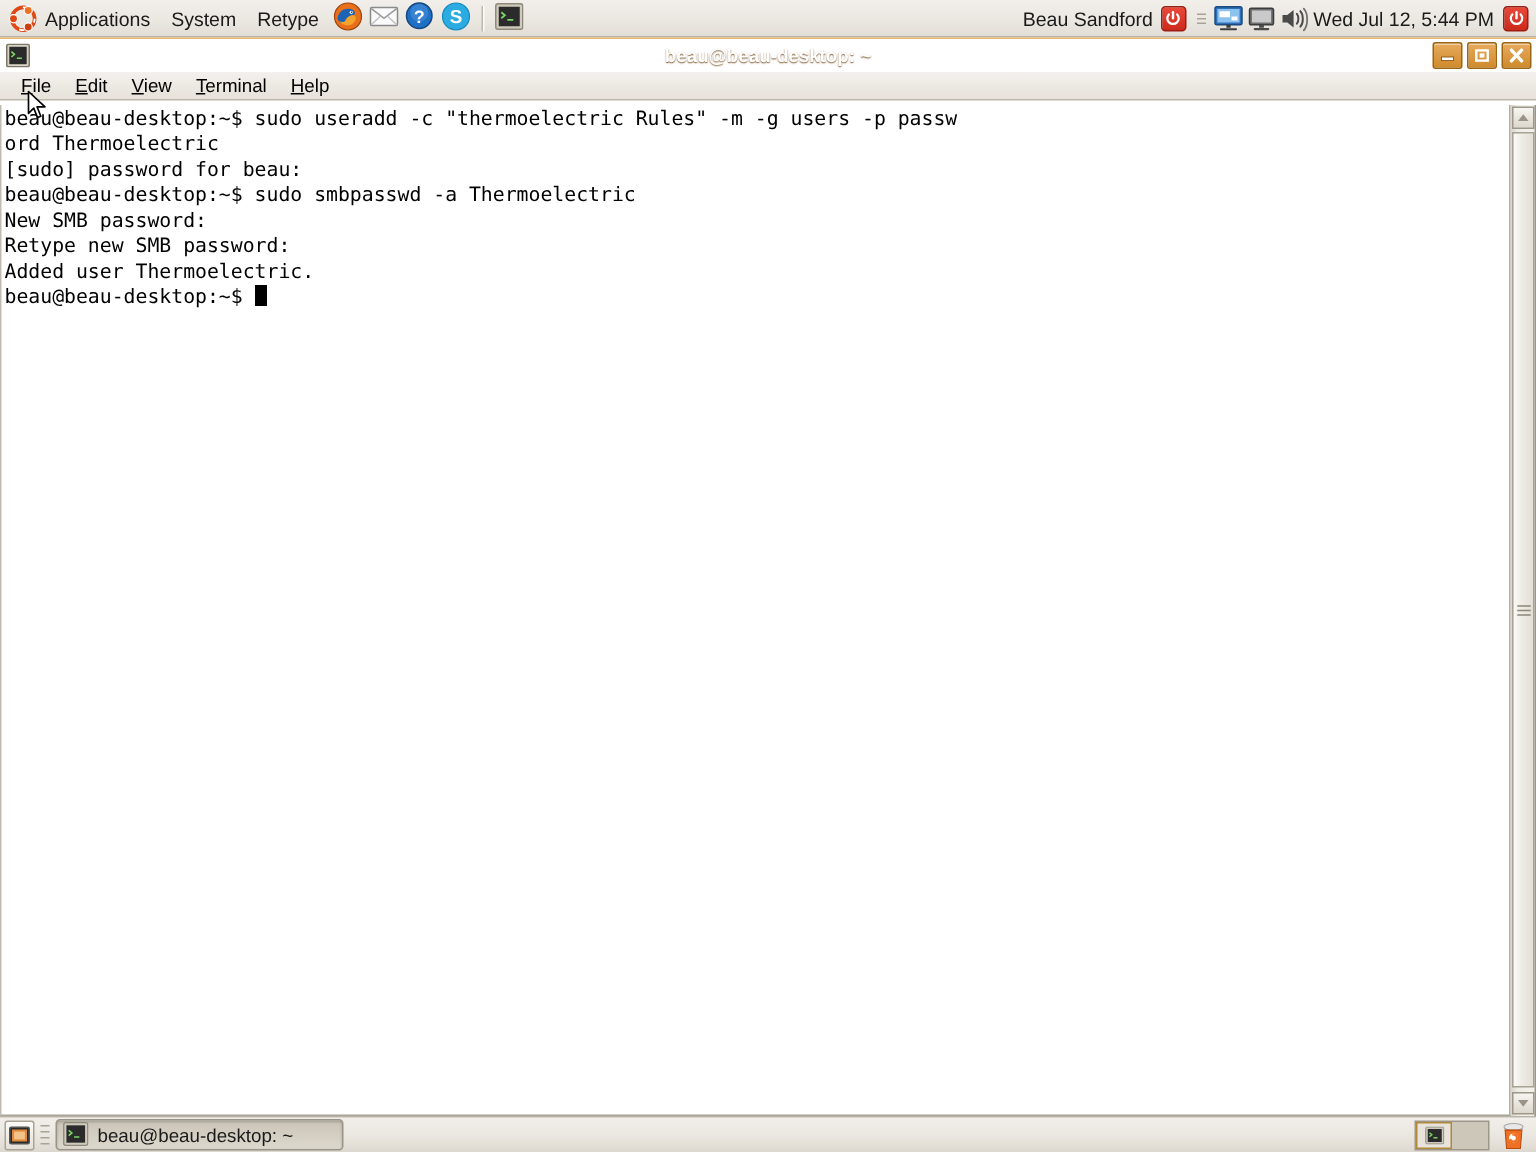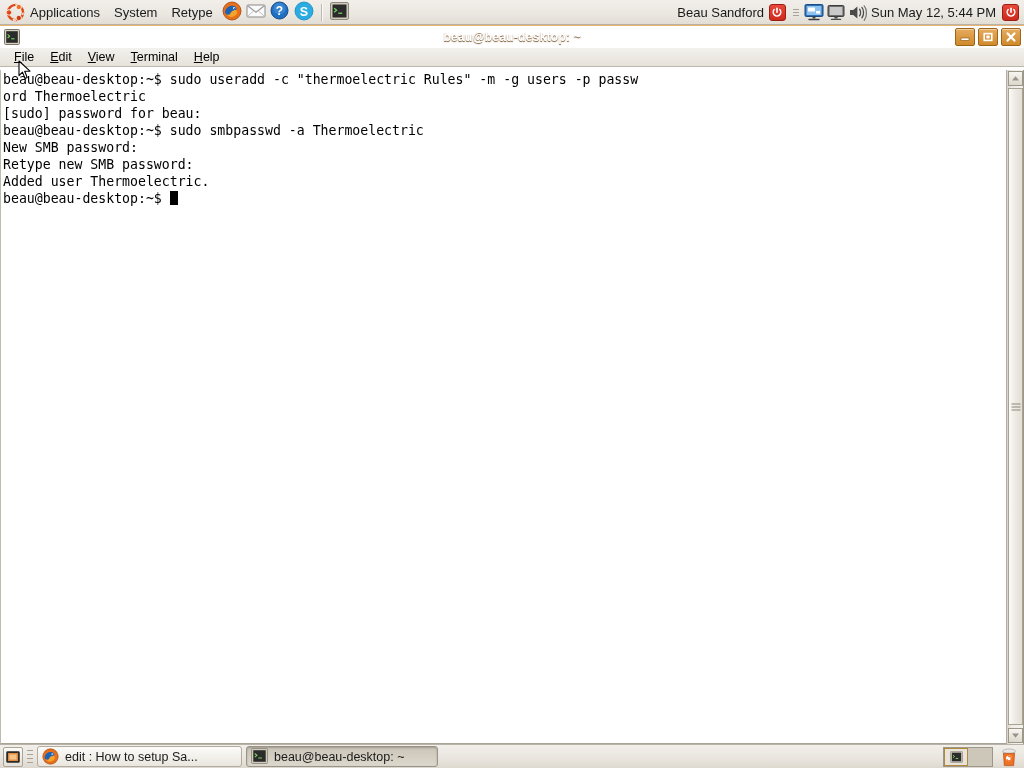--- a/index.html
+++ b/index.html
@@ -346,21 +346,21 @@
 
     <span class="tray-icon">
       <svg width="20" height="17" viewBox="0 0 20 17">
         <path d="M2 6h3.2L9.4 2.6v11.8L5.2 11H2z" fill="#4a4a4a"></path>
         <path d="M11.6 5.2c1.3 1.5 1.3 5.1 0 6.6" fill="none" stroke="#4a4a4a" stroke-width="1.3" stroke-linecap="round"></path>
         <path d="M13.9 3.4c2.2 2.4 2.2 8 0 10.4" fill="none" stroke="#4a4a4a" stroke-width="1.3" stroke-linecap="round"></path>
         <path d="M16.2 1.8c3 3.3 3 11.2 0 14.5" fill="none" stroke="#4a4a4a" stroke-width="1.2" stroke-linecap="round" opacity="0.75"></path>
       </svg>
     </span>
 
-    <span id="clock">Sun May 12,  5:44 PM</span>
+    <span id="clock">Wed Jul 12,  5:44 PM</span>
 
     <span class="power-btn" style="margin-right:5px;">
       <svg width="12" height="12" viewBox="0 0 12 12">
         <path d="M6 2.2v4" stroke="#ffffff" stroke-width="1.6" stroke-linecap="round"></path>
         <path d="M3.2 3.6a3.8 3.8 0 1 0 5.6 0" fill="none" stroke="#ffffff" stroke-width="1.5" stroke-linecap="round"></path>
       </svg>
     </span>
   </div>
 </div>
 
@@ -446,33 +446,20 @@
     </svg>
   </div>
 
   <span class="task-grip">
       <i></i>
       <i></i>
       <i></i>
       <i></i>
     </span>
 
-  <div class="task-btn" style="width:205px;">
-    <span class="task-icon">
-      <svg width="17" height="17" viewBox="0 0 20 20">
-        <circle cx="10" cy="10" r="9" fill="#e8701a"></circle>
-        <circle cx="10" cy="10" r="9" fill="none" stroke="#a1430a" stroke-width="0.8"></circle>
-        <path d="M3 11c1-5 5-7 9-6 2 .6 3 2 2.5 3.3-.6 1.5-3 1.2-4.5 2.3-1.6 1.2-1 3.4-3 3.8C5 14.8 3.3 13 3 11z" fill="#1c63b5"></path>
-        <path d="M4 12.5c1.6 3 5.5 4.4 8.6 2.6 2.6-1.5 3.2-4.3 2-5.6-1-1.1-3-.3-4.6.8-1.7 1.2-1.3 3.2-3.3 3.4-1 .1-2-.4-2.7-1.2z" fill="#f4a32c"></path>
-        <circle cx="12.2" cy="7.2" r="1.1" fill="#ffffff"></circle>
-        <circle cx="12.4" cy="7.2" r="0.55" fill="#222"></circle>
-      </svg>
-    </span>
-    <span>edit : How to setup Sa...</span>
-  </div>
 
   <div class="task-btn active" style="width:192px;">
     <span class="task-icon">
       <svg width="17" height="16" viewBox="0 0 19 18">
         <rect x="0.5" y="0.5" width="18" height="17" rx="1.5" fill="#cfcabc" stroke="#8e897c"></rect>
         <rect x="2.5" y="2.5" width="14" height="13" fill="#2b2b2b"></rect>
         <path d="M4.2 6.2l2.4 2-2.4 2" fill="none" stroke="#77d663" stroke-width="1.2"></path>
         <path d="M8.2 11.2h4" stroke="#77d663" stroke-width="1.2"></path>
       </svg>
     </span>

